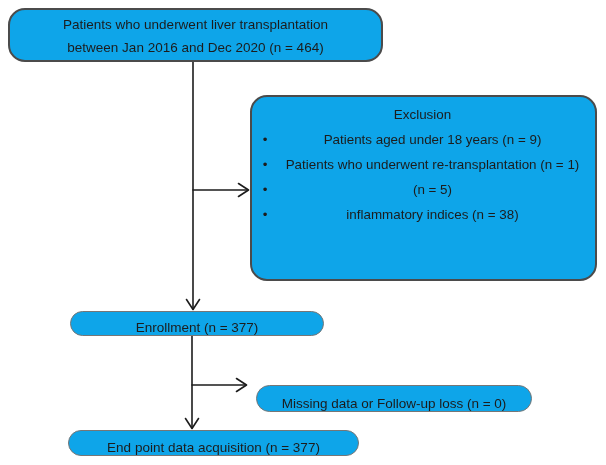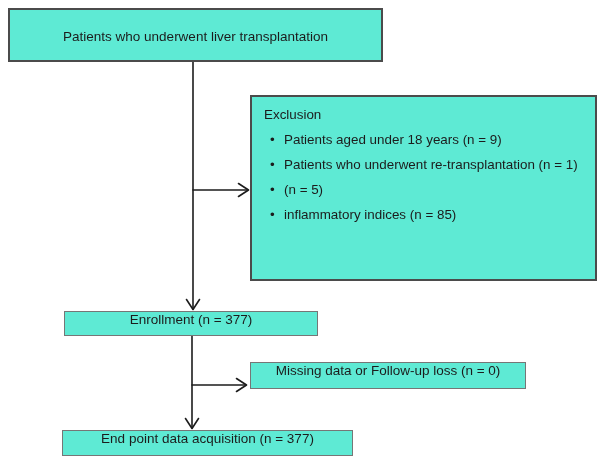--- a/index.html
+++ b/index.html
@@ -11,23 +11,24 @@
     position: relative;
     width: 606px;
     height: 465px;
     background: #ffffff;
     font-family: "Liberation Sans", sans-serif;
     color: #1c1c1c;
     overflow: hidden;
   }
   .box {
     position: absolute;
-    background: #5eead4;
+    background: #0ea5e9;
     box-sizing: border-box;
     font-size: 13.5px;
+    border-radius: 17px;
   }
   .box-source {
     left: 8px;
     top: 8px;
     width: 375px;
     height: 54px;
     border: 2px solid #4b4b4b;
     display: flex;
     flex-direction: column;
     justify-content: center;
@@ -35,56 +36,58 @@
     text-align: center;
     line-height: 23px;
     padding-top: 2px;
   }
   .box-exclusion {
     left: 250px;
     top: 95px;
     width: 347px;
     height: 186px;
     border: 2px solid #4b4b4b;
-    padding: 5px 2px 0 12px;
+    padding: 5px 2px 0 0;
     line-height: 25px;
     font-size: 13.4px;
+    text-align: center;
   }
   .ex-item {
     display: flex;
     align-items: flex-start;
   }
   .ex-bullet {
     flex: 0 0 20px;
     width: 20px;
     padding-left: 6px;
     box-sizing: border-box;
   }
   .ex-lines {
     flex: 1 1 auto;
   }
   .ex-line {
     white-space: nowrap;
   }
   .box-thin {
     border: 1.5px solid #767676;
     display: flex;
-    align-items: flex-start;
+    align-items: flex-end;
     justify-content: center;
     text-align: center;
+    margin-left: 6px;
   }
   .box-enrollment {
     left: 64px;
     top: 311px;
     width: 254px;
     height: 25px;
   }
   .box-missing {
     left: 250px;
-    top: 362px;
+    top: 385px;
     width: 276px;
     height: 27px;
   }
   .box-endpoint {
     left: 62px;
     top: 430px;
     width: 291px;
     height: 26px;
   }
   .connectors {
@@ -114,20 +117,21 @@
     <path d="M193,190 L247,190"></path>
     <path d="M238.5,183.5 L248.5,190 L238.5,196.5"></path>
     <path d="M192,336 L192,428"></path>
     <path d="M185.5,418.5 L192,428.5 L198.5,418.5"></path>
     <path d="M192,385 L245,385"></path>
     <path d="M236.5,378.5 L246.5,385 L236.5,391.5"></path>
   </svg>
 
   <div class="box box-source">
     <div>Patients who underwent liver transplantation</div>
+    <div>between Jan 2016 and Dec 2020 (n = 464)</div>
   </div>
 
   <div class="box box-exclusion">
     <div>Exclusion</div>
 
     <div class="ex-item">
       <span class="ex-bullet">•</span>
       <div class="ex-lines">
         <div class="ex-line">Patients aged under 18 years (n = 9)</div>
       </div>
@@ -143,21 +147,21 @@
     <div class="ex-item">
       <span class="ex-bullet">•</span>
       <div class="ex-lines">
         <div class="ex-line">(n = 5)</div>
       </div>
     </div>
 
     <div class="ex-item">
       <span class="ex-bullet">•</span>
       <div class="ex-lines">
-        <div class="ex-line">inflammatory indices (n = 85)</div>
+        <div class="ex-line">inflammatory indices (n = 38)</div>
       </div>
     </div>
   </div>
 
   <div class="box box-thin box-enrollment">
     <span>Enrollment (n = 377)</span>
   </div>
 
   <div class="box box-thin box-missing">
     <span>Missing data or Follow-up loss (n = 0)</span>

